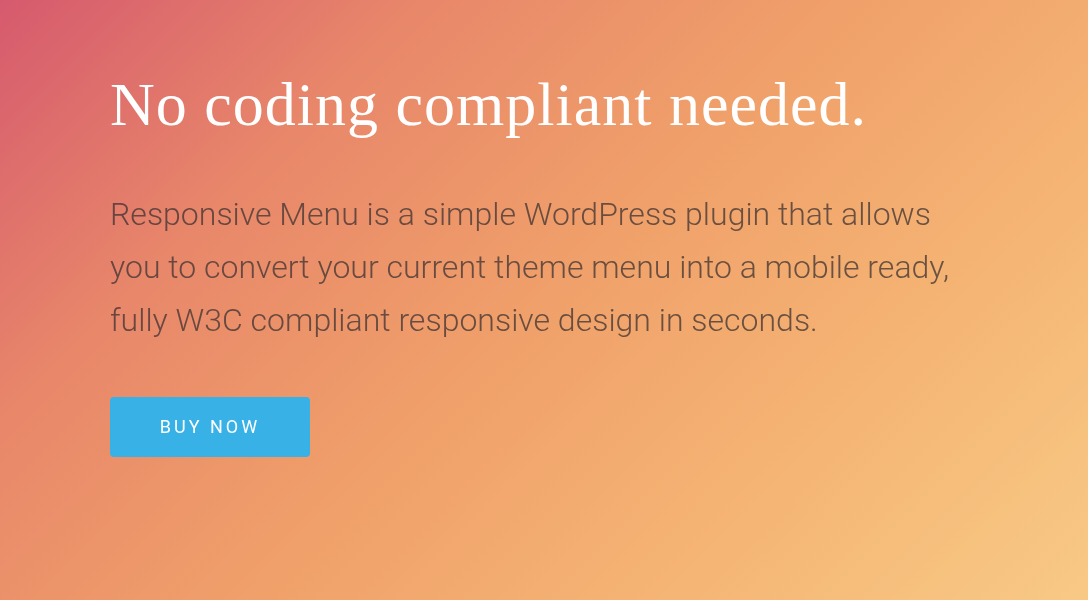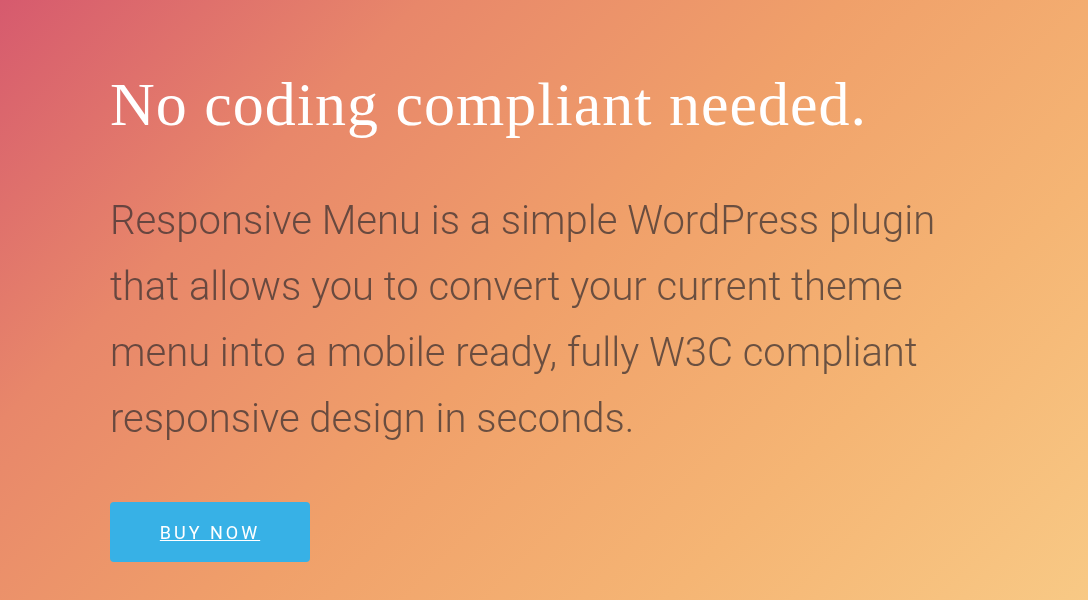--- a/index.html
+++ b/index.html
@@ -20,21 +20,21 @@
     .headline {
       font-family: Georgia, "Times New Roman", serif;
       font-size: 62px;
       font-weight: 400;
       color: #ffffff;
       letter-spacing: 1px;
       margin-bottom: 50px;
       line-height: 1.1;
     }
     .description {
-      font-size: 40px;
+      font-size: 32px;
       font-weight: 300;
       color: rgba(60, 50, 50, 0.75);
       line-height: 1.65;
       margin-bottom: 50px;
       max-width: 880px;
     }
     .button-row {
       display: flex;
       gap: 20px;
     }
@@ -44,21 +44,20 @@
       justify-content: center;
       height: 60px;
       padding: 0 18px;
       font-size: 18px;
       font-weight: 400;
       letter-spacing: 3px;
       border-radius: 4px;
       cursor: pointer;
       font-family: inherit;
       text-transform: uppercase;
-      text-decoration: underline;
     }
     .btn-primary {
       background-color: #37b1e6;
       color: #ffffff;
       border: none;
       min-width: 200px;
     }
     .btn-secondary {
       background-color: transparent;
       color: rgba(255, 255, 255, 0.9);

